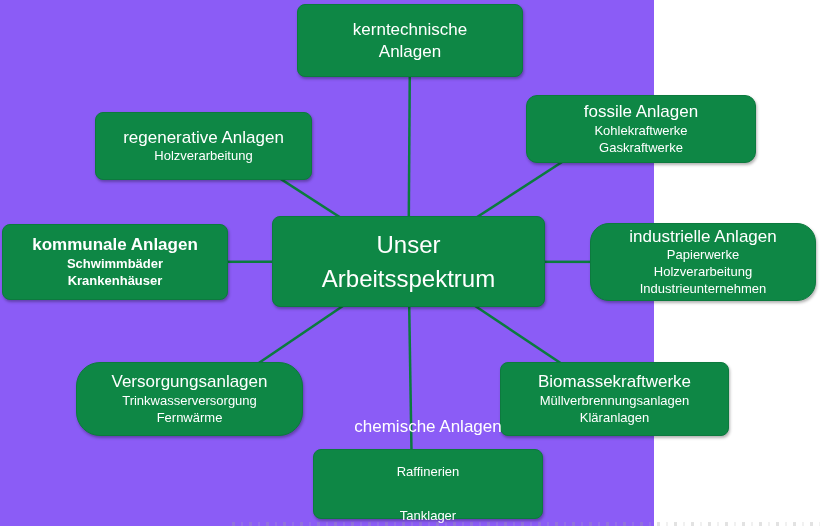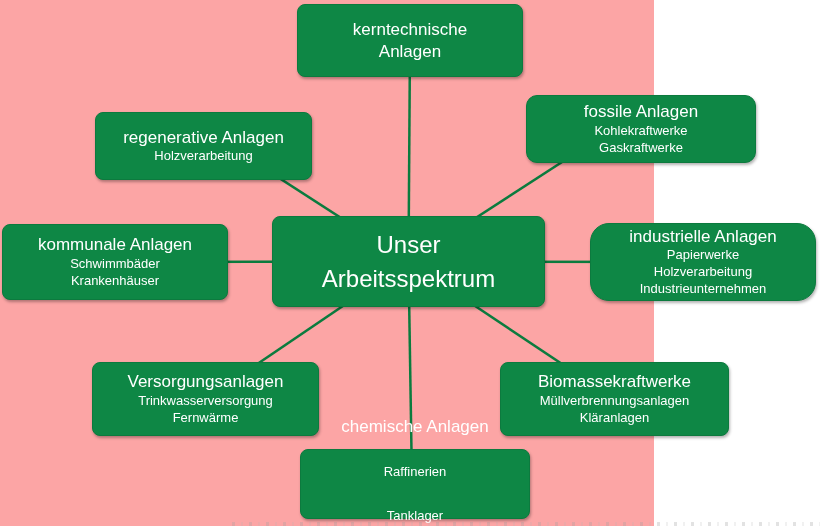--- a/index.html
+++ b/index.html
@@ -5,21 +5,21 @@
   html, body {
     margin: 0; padding: 0;
     width: 820px; height: 526px;
     background: #ffffff;
     overflow: hidden;
     font-family: "Liberation Sans", sans-serif;
   }
   .stage {
     position: relative;
     width: 654px; height: 526px;
-    background: #fca5a5;
+    background: #8b5cf6;
   }
   svg.connectors {
     position: absolute; left: 0; top: 0;
     width: 820px; height: 526px;
     z-index: 0;
   }
   .node {
     position: absolute;
     z-index: 1;
     background: #0E8745;
@@ -94,54 +94,54 @@
     <div class="sub"></div>
   </div>
 
   <div class="node" style="left:526px; top:95px; width:230px; height:68px;border-radius:11px;">
     <div class="title">fossile Anlagen</div>
     <div class="sub">Kohlekraftwerke</div>
     <div class="sub">Gaskraftwerke</div>
     <div class="sub"></div>
   </div>
 
-  <div class="node" style="left:2px; top:224px; width:226px; height:76px;">
+  <div class="node" style="left:2px; top:224px; width:226px; height:76px;font-weight:bold;">
     <div class="title">kommunale Anlagen</div>
     <div class="sub">Schwimmbäder</div>
     <div class="sub">Krankenhäuser</div>
     <div class="sub"></div>
   </div>
 
   <div class="node center" style="left:272px; top:216px; width:273px; height:91px;">
     <div class="title">Unser
 Arbeitsspektrum</div>
   </div>
 
   <div class="node" style="left:590px; top:223px; width:226px; height:78px;border-radius:19px;">
     <div class="title">industrielle Anlagen</div>
     <div class="sub">Papierwerke</div>
     <div class="sub">Holzverarbeitung</div>
     <div class="sub">Industrieunternehmen</div>
   </div>
 
-  <div class="node" style="left:92px; top:362px; width:227px; height:74px;">
+  <div class="node" style="left:76px; top:362px; width:227px; height:74px;border-radius:24px;">
     <div class="title">Versorgungsanlagen</div>
     <div class="sub">Trinkwasserversorgung</div>
     <div class="sub">Fernwärme</div>
     <div class="sub"></div>
   </div>
 
   <div class="node" style="left:500px; top:362px; width:229px; height:74px;">
     <div class="title">Biomassekraftwerke</div>
     <div class="sub">Müllverbrennungsanlagen</div>
     <div class="sub">Kläranlagen</div>
     <div class="sub"></div>
   </div>
 
-  <div class="node" style="left:300px; top:449px; width:230px; height:70px;gap:27px;">
+  <div class="node" style="left:313px; top:449px; width:230px; height:70px;gap:27px;">
     <div class="title">chemische Anlagen</div>
     <div class="sub">Raffinerien</div>
     <div class="sub">Tanklager</div>
     <div class="sub"></div>
   </div>
 
   <div class="cutoff-smudge"></div>
 
 </div>
 

